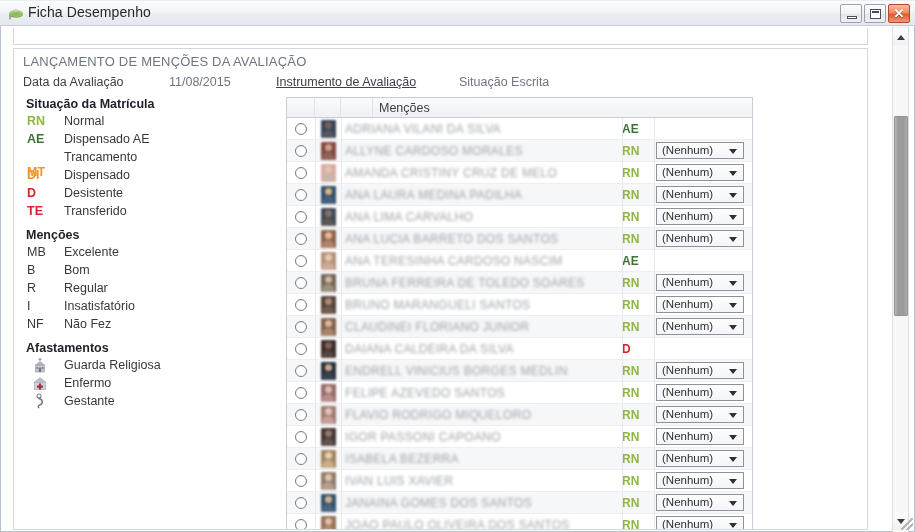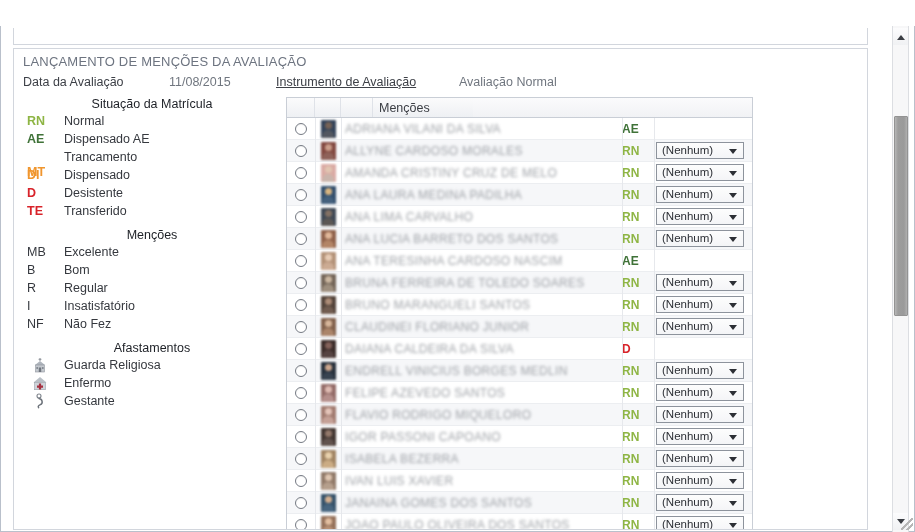--- a/index.html
+++ b/index.html
@@ -123,22 +123,22 @@
     white-space: nowrap;
   }
   #lbl-data  { left: 9px;   top: 26px; }
   #val-data  { left: 155px; top: 26px; }
   #lbl-instr { left: 262px; top: 26px; text-decoration: underline; }
   #val-instr { left: 445px; top: 26px; }
 
   
   .legend { position: absolute; left: 9px; top: 48px; width: 255px; }
   .legend-group-title {
-    font-size: 12.5px; font-weight: normal; color: #1d2026;
-    margin: 0 0 1px 3px; white-space: nowrap; text-align: center;
+    font-size: 12.5px; font-weight: bold; color: #1d2026;
+    margin: 0 0 1px 3px; white-space: nowrap;
   }
   .legend-row {
     position: relative;
     height: 18px;
     line-height: 18px;
     white-space: nowrap;
   }
   .legend-code {
     position: absolute; left: 4px; top: 0;
     width: 34px;
@@ -323,33 +323,59 @@
     background:
       linear-gradient(135deg, transparent 0 45%, #b6b6b6 45% 55%, transparent 55% 100%),
       linear-gradient(135deg, transparent 0 70%, #b6b6b6 70% 80%, transparent 80% 100%);
   }
 </style>
 </head>
 <body>
 
 <div id="window">
 
+  <div class="titlebar">
+    <div class="tb-inner">
+      <span class="tb-icon">
+        <svg width="16" height="15" viewBox="0 0 16 15">
+          <ellipse cx="8" cy="7.5" rx="7" ry="3.2" fill="#7fae4e"></ellipse>
+          <ellipse cx="8" cy="6.3" rx="7" ry="3.2" fill="#a7cf78"></ellipse>
+          <path d="M1 7.2 L8 4.2 L15 7.2 L8 10.2 Z" fill="#8fbc5c"></path>
+          <rect x="1" y="7.4" width="2" height="5" rx="1" fill="#9aa2aa"></rect>
+          <rect x="6.6" y="2" width="2.6" height="3" rx="1" fill="#c8cdd3"></rect>
+        </svg>
+      </span>
+      <span class="tb-title">Ficha Desempenho</span>
+
+      <div class="winbtns">
+        <div class="winbtn">
+          <span class="glyph-min"></span>
+        </div>
+        <div class="winbtn">
+          <span class="glyph-max"></span>
+        </div>
+        <div class="winbtn close">
+          <span class="glyph-close">✕</span>
+        </div>
+      </div>
+    </div>
+  </div>
 
   <div class="client">
 
     <div class="topstrip"></div>
 
     <div class="panel">
 
       <div class="panel-title">LANÇAMENTO DE MENÇÕES DA AVALIAÇÃO</div>
 
       <div class="hdr-label" id="lbl-data">Data da Avaliação</div>
       <div class="hdr-value" id="val-data">11/08/2015</div>
       <div class="hdr-label" id="lbl-instr">Instrumento de Avaliação</div>
-      <div class="hdr-value" id="val-instr">Avaliação Normal</div>
+      <div class="hdr-value" id="val-instr">Situação Escrita</div>
 
       <div class="legend">
         <div class="legend-group-title">Situação da Matrícula</div>
         <div id="legend-situacao">
             <div class="legend-row">
               <span class="legend-code" style="color: rgb(142, 181, 68);">RN</span>
               <span class="legend-text">Normal</span>
             </div>
             <div class="legend-row">
               <span class="legend-code" style="color: rgb(63, 114, 56);">AE</span>

